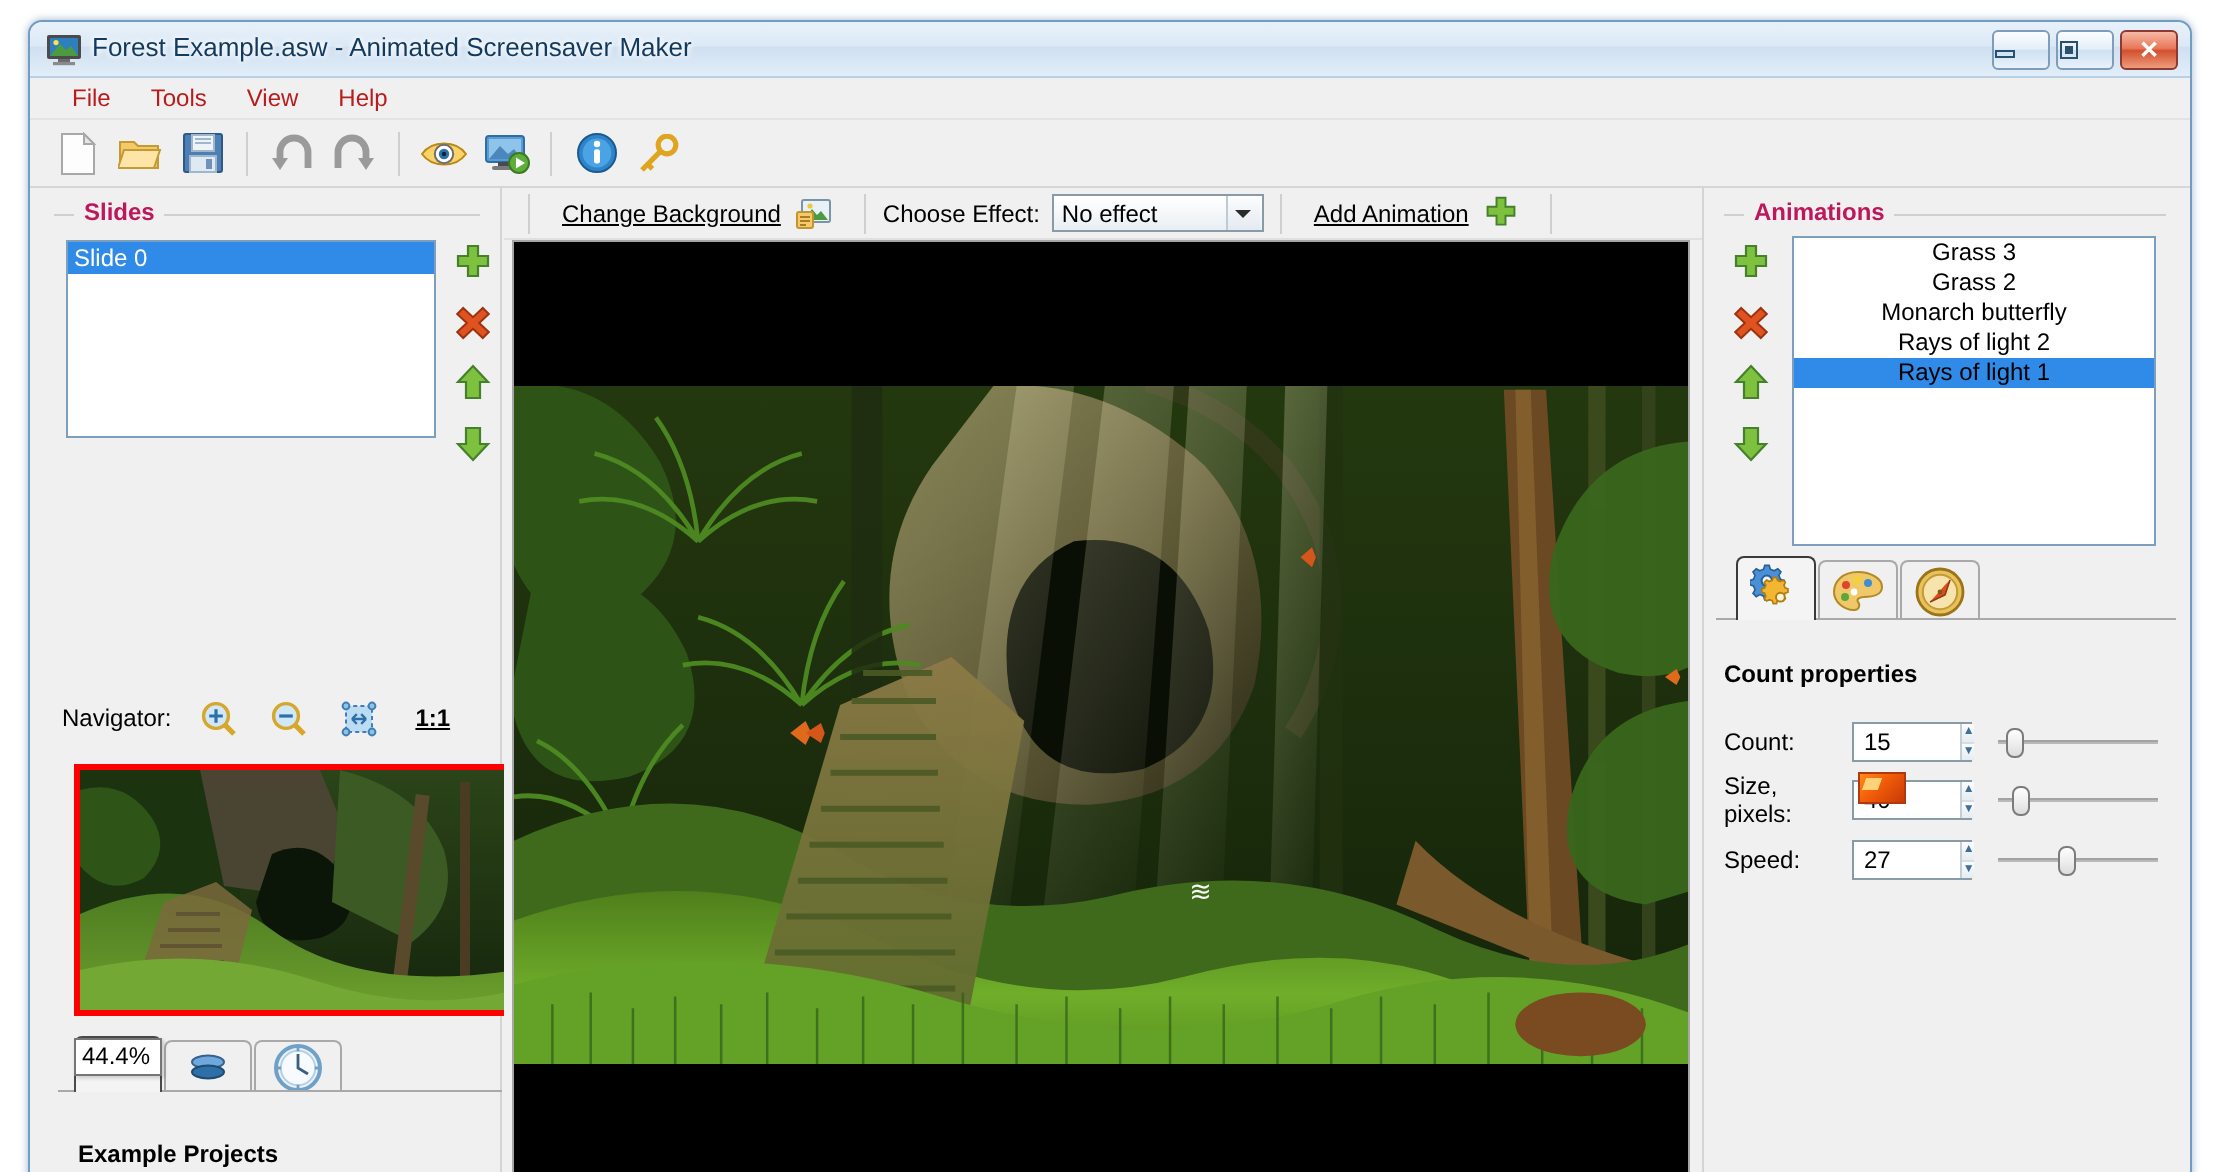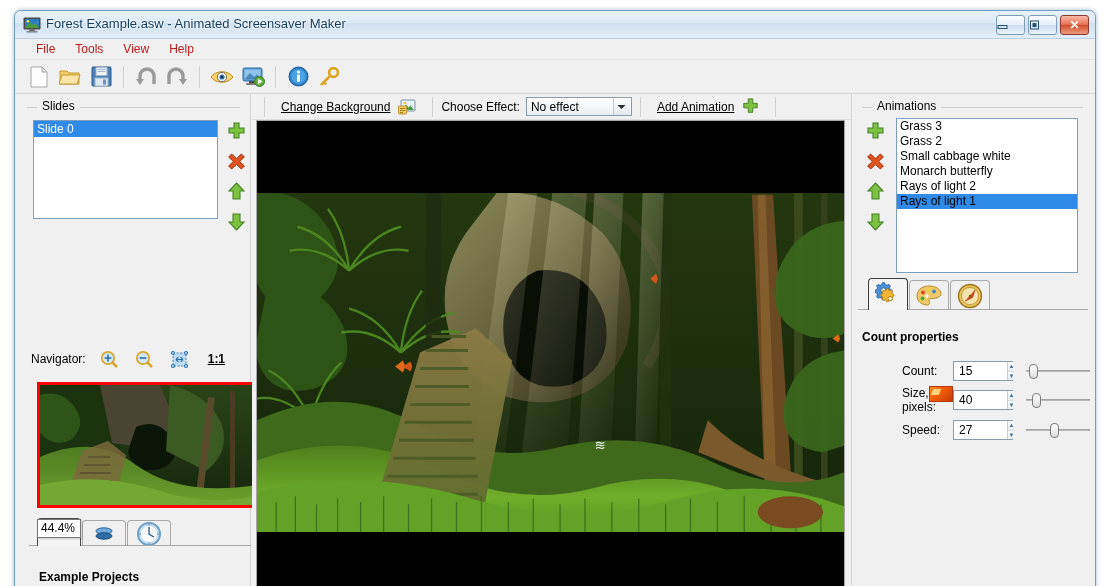--- a/index.html
+++ b/index.html
@@ -85,21 +85,21 @@
   
   #left-panel {
     position: absolute; left: 0; top: 0; width: 236px; height: 100%;
     background: #f0f0f0;
     border-right: 1px solid #d4d4d4;
   }
   .groupbox { position: relative; margin: 6px 8px 0 8px; }
   .gb-title {
     position: absolute; left: 14px; top: -1px;
     background: #f0f0f0; padding: 0 5px;
-    font-weight: normal; font-size: 12px; color: #000000; z-index: 2;
+    font-weight: bold; font-size: 12px; color: #be185d; z-index: 2;
   }
   .gb-line {
     position: absolute; left: 4px; right: 2px; top: 7px;
     border-top: 1px solid #cfcfcf;
   }
 
   .listbox {
     background: #fff; border: 1px solid #7c9fbd;
     overflow: hidden; font-size: 12px;
   }
@@ -189,39 +189,39 @@
 
   
   #right-panel {
     position: absolute; right: 0; top: 0; width: 244px; height: 100%;
     background: #f0f0f0; border-left: 1px solid #d4d4d4;
   }
   #anim-list {
     position: absolute; left: 44px; top: 24px; width: 182px; height: 155px;
     background: #fff; border: 1px solid #7c9fbd; overflow: hidden;
   }
-  #anim-list .row { padding: 0 3px; font-size: 12px; line-height: 15px; cursor: default; }
+  #anim-list .row { padding: 0 20px; font-size: 12px; line-height: 15px; cursor: default; text-align: center; }
   #anim-list .row.sel { background: #2f8ae8; color: #000000; }
 
   #anim-tabs { position: absolute; left: 6px; top: 184px; width: 230px; height: 32px; }
   .atab {
     position: absolute; top: 2px; width: 40px; height: 30px;
     background: #f0f0f0; border: 1px solid #a9a9a9; border-bottom: none;
     border-radius: 4px 4px 0 0;
     display: flex; align-items: center; justify-content: center; cursor: default;
   }
   .atab.active { border-color: #3a3a3a; top: 0; height: 32px; background: #f4f4f4; z-index: 3; }
   #anim-tabs-underline { position: absolute; left: 6px; top: 215px; width: 230px;
                          border-top: 1px solid #a9a9a9; }
 
   #base-props-title { position: absolute; left: 10px; top: 236px;
                       font-weight: bold; font-size: 12px; }
   .prop-row { position: absolute; left: 10px; width: 228px; height: 22px;
               display: flex; align-items: center; }
-  .prop-label { width: 64px; font-size: 12px; margin-left: 40px; }
+  .prop-label { width: 64px; font-size: 12px; }
   .spin {
     width: 60px; height: 20px; border: 1px solid #8a9ba8; background: #fff;
     display: flex; align-items: center; position: relative; gap: 35px;
   }
   .spin .val { flex: 1; padding-left: 5px; font-size: 12px; }
   .spin .btns {
     width: 17px; height: 18px; display: flex; flex-direction: column;
     border-left: 1px solid #c4ced6; margin-right: 1px;
   }
   .spin .sb {
@@ -657,21 +657,20 @@
 
     <div id="right-panel">
       <div class="groupbox" style="height:10px; margin-left:6px; margin-right:10px;">
         <div class="gb-line"></div>
         <div class="gb-title">Animations</div>
       </div>
 
       <div id="anim-list">
         <div class="row">Grass 3</div>
         <div class="row">Grass 2</div>
-        <div class="row">Small cabbage white</div>
         <div class="row">Monarch butterfly</div>
         <div class="row">Rays of light 2</div>
         <div class="row sel">Rays of light 1</div>
       </div>
 
       <div class="side-icons" style="left:12px; top:26px; gap:8px;">
         <div class="icobtn">
           <svg width="19" height="19" viewBox="0 0 19 19">
             <path d="M7 1 h5 v5 h5 v5 h-5 v5 h-5 v-5 h-5 v-5 h5 z" fill="#7ec13f" stroke="#44812a" stroke-width="1.1"></path>
           </svg>

